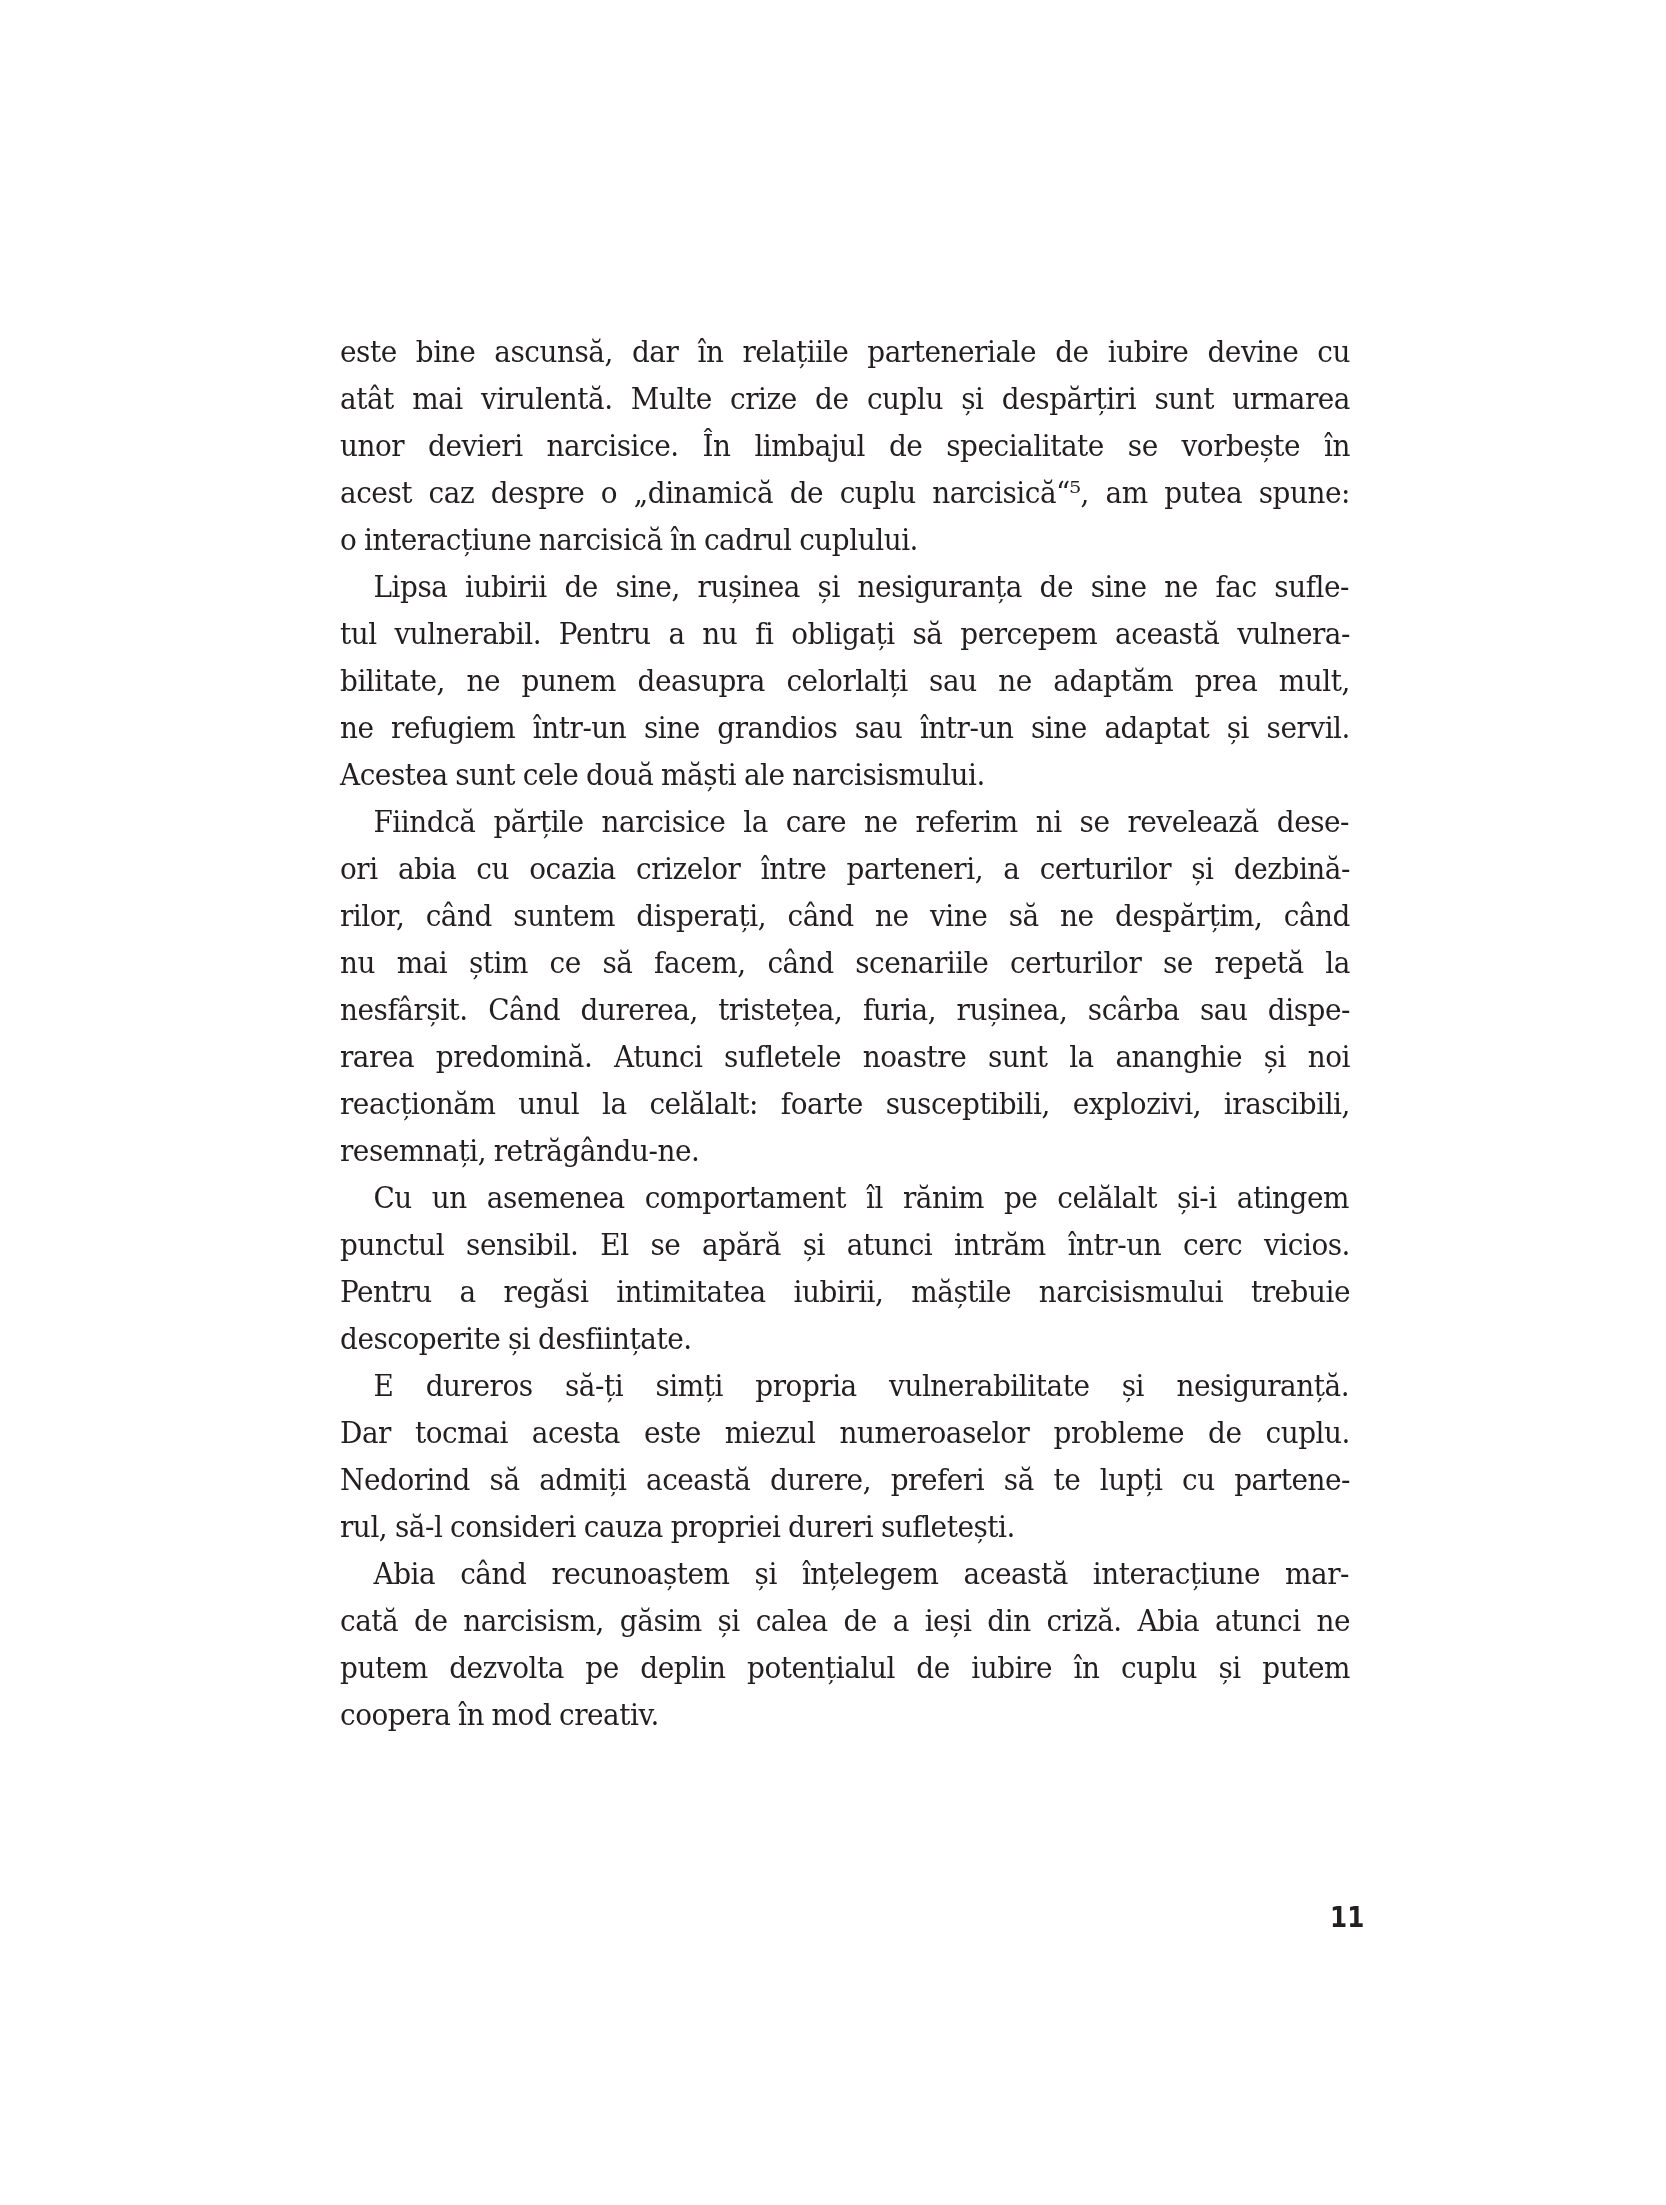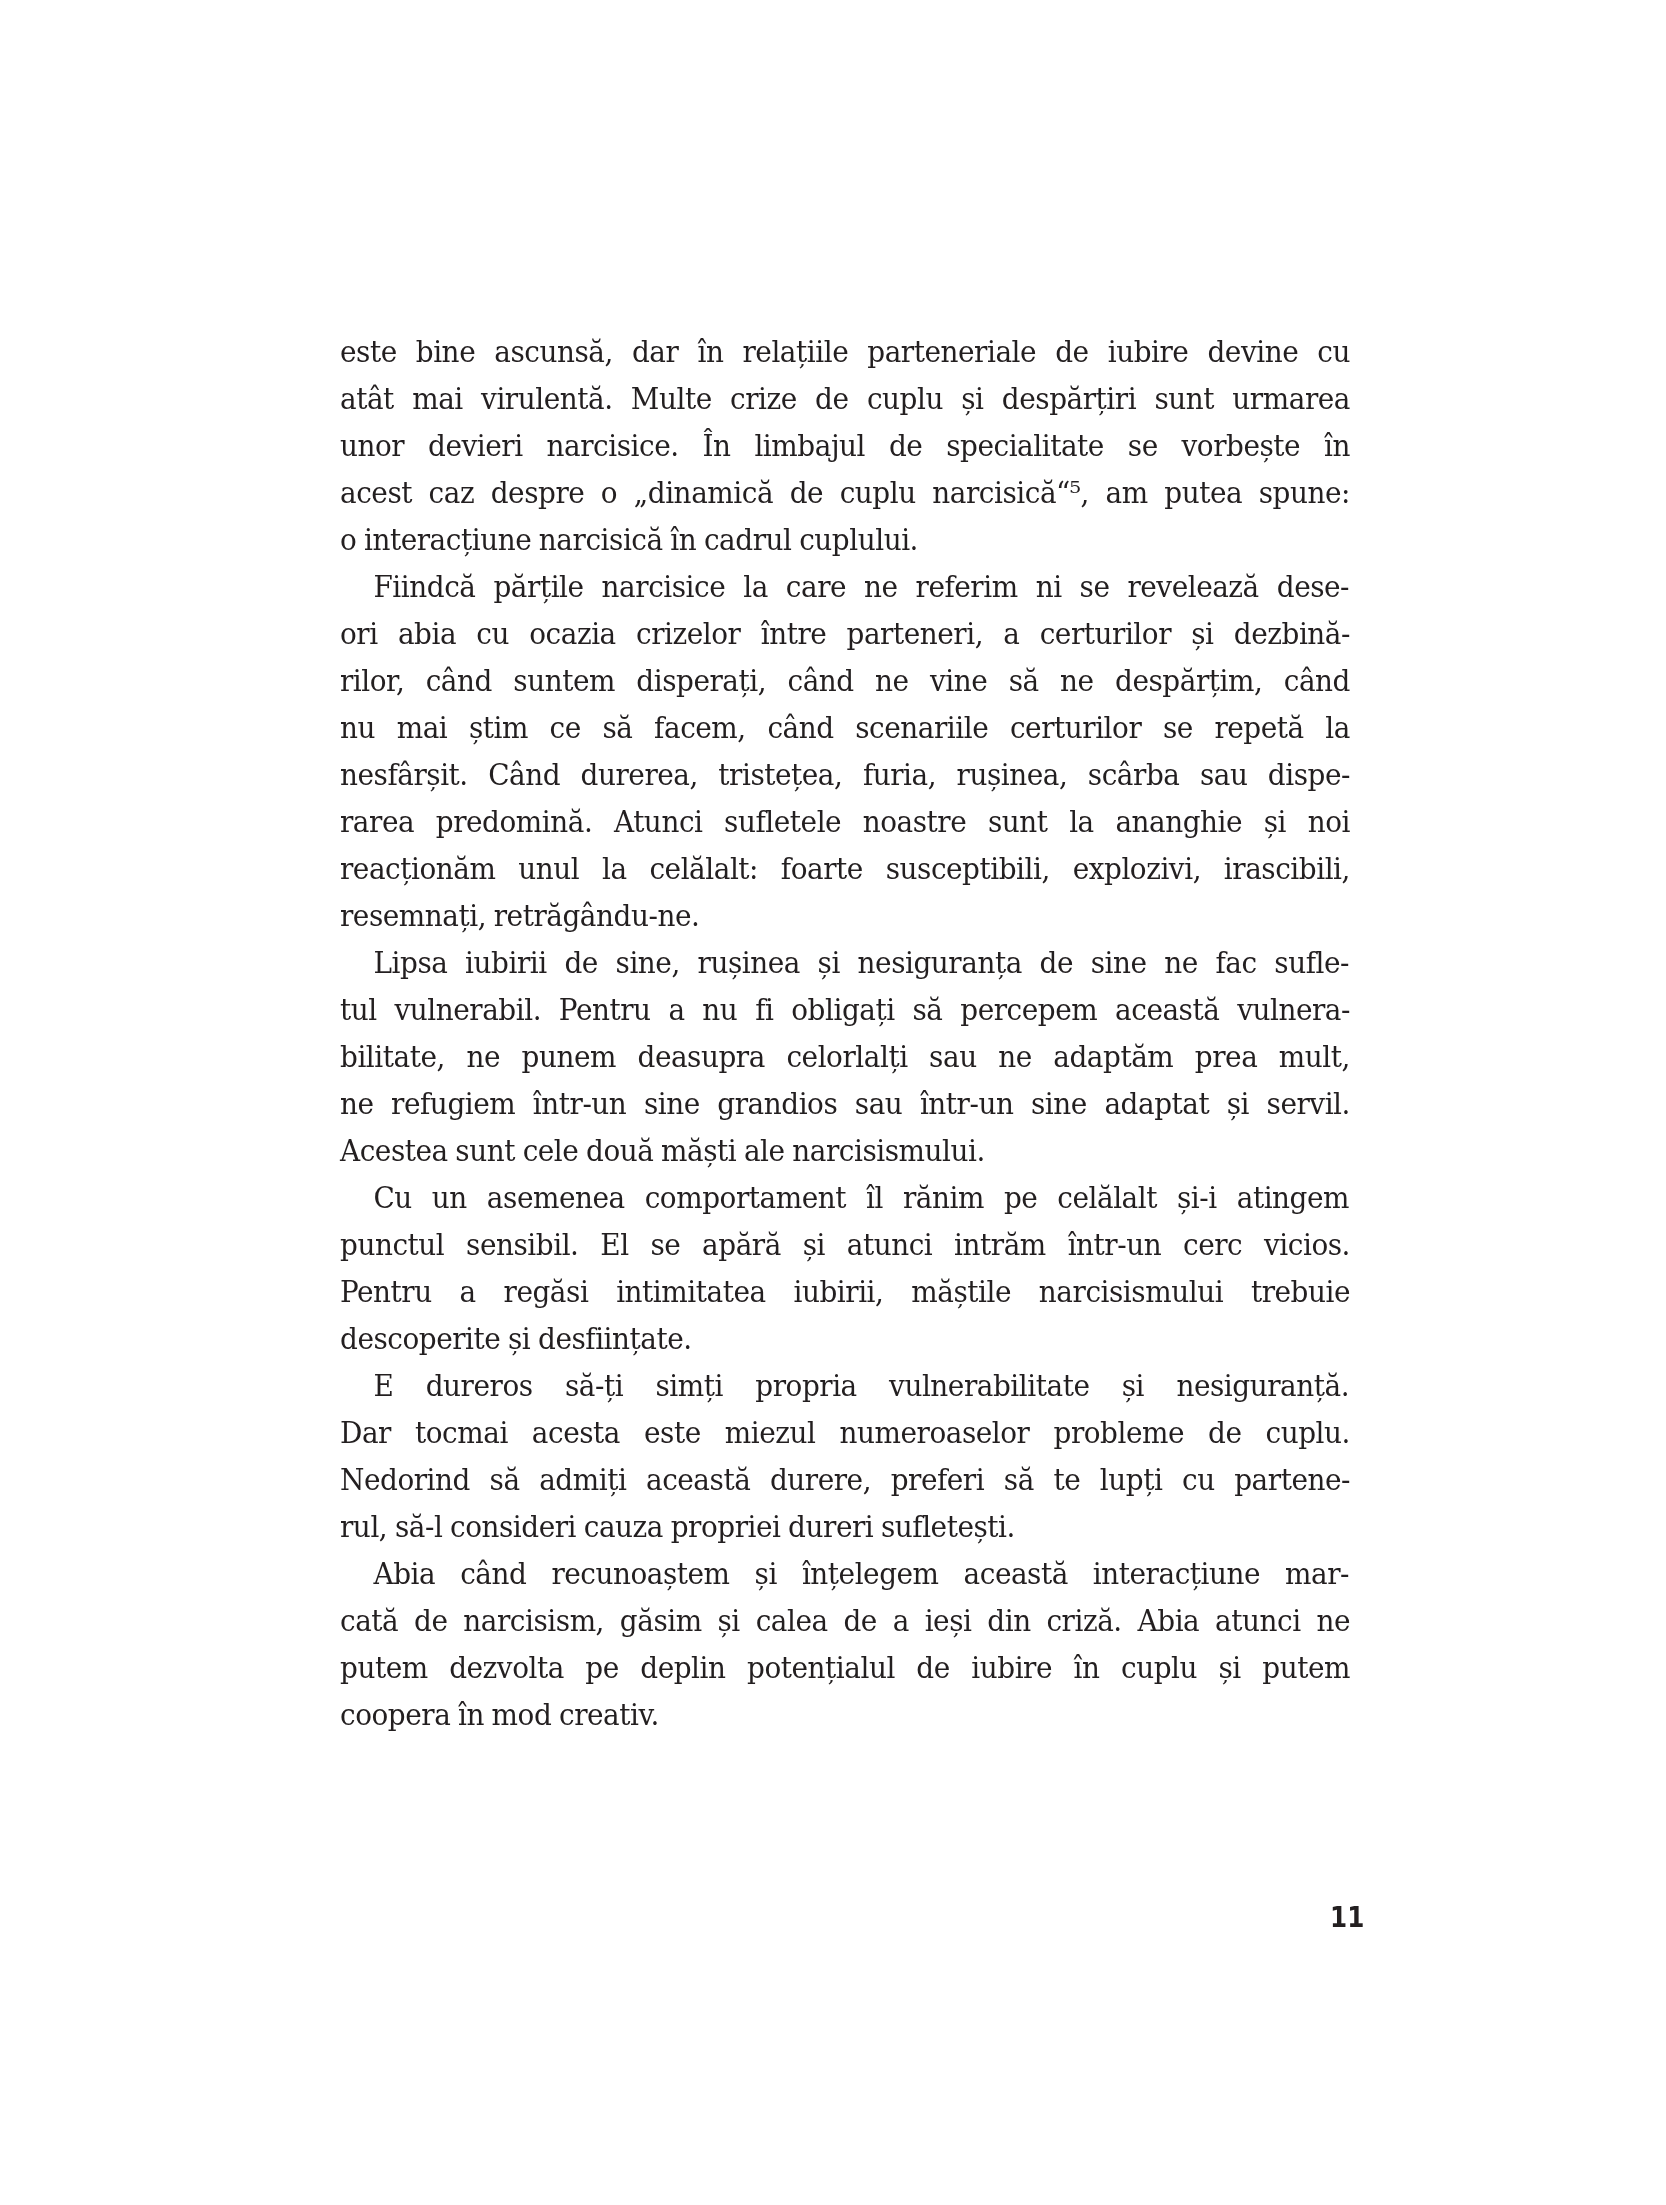--- a/index.html
+++ b/index.html
@@ -69,36 +69,36 @@
 
     <div>
       <span class="line">este bine ascunsă, dar în relațiile parteneriale de iubire devine cu</span>
       <span class="line">atât mai virulentă. Multe crize de cuplu și despărțiri sunt urmarea</span>
       <span class="line">unor devieri narcisice. În limbajul de specialitate se vorbește în</span>
       <span class="line">acest caz despre o „dinamică de cuplu narcisică“⁵, am putea spune:</span>
       <span class="line last">o interacțiune narcisică în cadrul cuplului.</span>
     </div>
 
     <div>
+      <span class="line indent">Lipsa iubirii de sine, rușinea și nesiguranța de sine ne fac sufle-</span>
+      <span class="line">tul vulnerabil. Pentru a nu fi obligați să percepem această vulnera-</span>
+      <span class="line">bilitate, ne punem deasupra celorlalți sau ne adaptăm prea mult,</span>
+      <span class="line">ne refugiem într-un sine grandios sau într-un sine adaptat și servil.</span>
+      <span class="line last">Acestea sunt cele două măști ale narcisismului.</span>
+    </div>
+
+    <div>
       <span class="line indent">Fiindcă părțile narcisice la care ne referim ni se revelează dese-</span>
       <span class="line">ori abia cu ocazia crizelor între parteneri, a certurilor și dezbină-</span>
       <span class="line">rilor, când suntem disperați, când ne vine să ne despărțim, când</span>
       <span class="line">nu mai știm ce să facem, când scenariile certurilor se repetă la</span>
       <span class="line">nesfârșit. Când durerea, tristețea, furia, rușinea, scârba sau dispe-</span>
       <span class="line">rarea predomină. Atunci sufletele noastre sunt la ananghie și noi</span>
       <span class="line">reacționăm unul la celălalt: foarte susceptibili, explozivi, irascibili,</span>
       <span class="line last">resemnați, retrăgându-ne.</span>
-    </div>
-
-    <div>
-      <span class="line indent">Lipsa iubirii de sine, rușinea și nesiguranța de sine ne fac sufle-</span>
-      <span class="line">tul vulnerabil. Pentru a nu fi obligați să percepem această vulnera-</span>
-      <span class="line">bilitate, ne punem deasupra celorlalți sau ne adaptăm prea mult,</span>
-      <span class="line">ne refugiem într-un sine grandios sau într-un sine adaptat și servil.</span>
-      <span class="line last">Acestea sunt cele două măști ale narcisismului.</span>
     </div>
 
     <div>
       <span class="line indent">Cu un asemenea comportament îl rănim pe celălalt și-i atingem</span>
       <span class="line">punctul sensibil. El se apără și atunci intrăm într-un cerc vicios.</span>
       <span class="line">Pentru a regăsi intimitatea iubirii, măștile narcisismului trebuie</span>
       <span class="line last">descoperite și desființate.</span>
     </div>
 
     <div>

